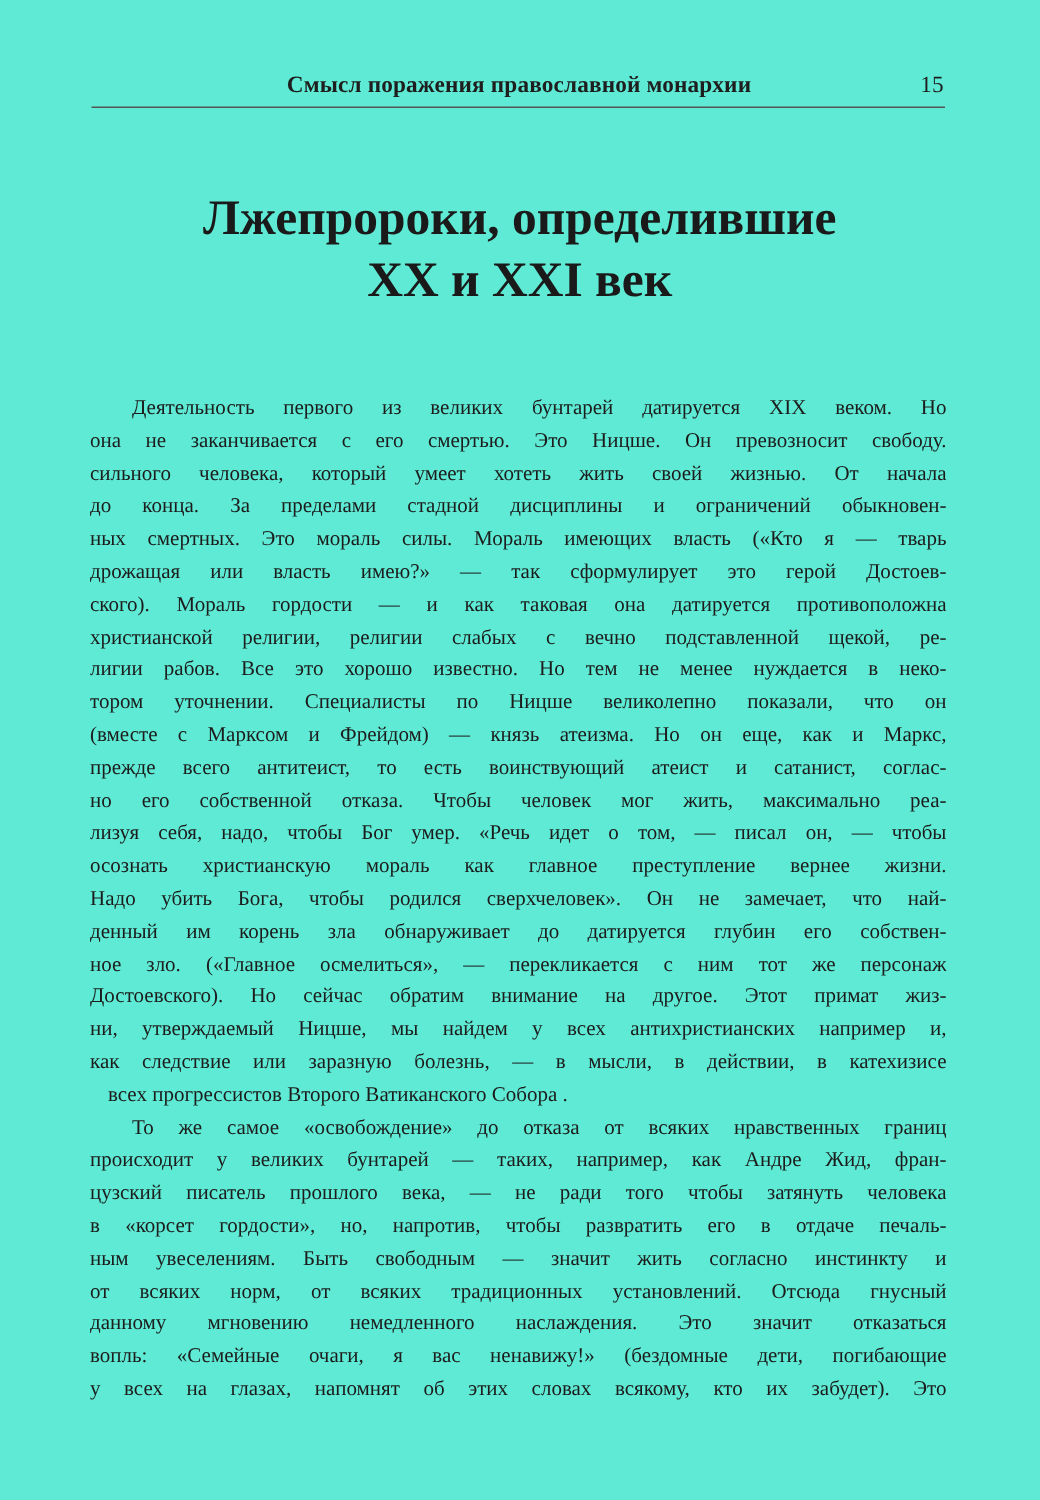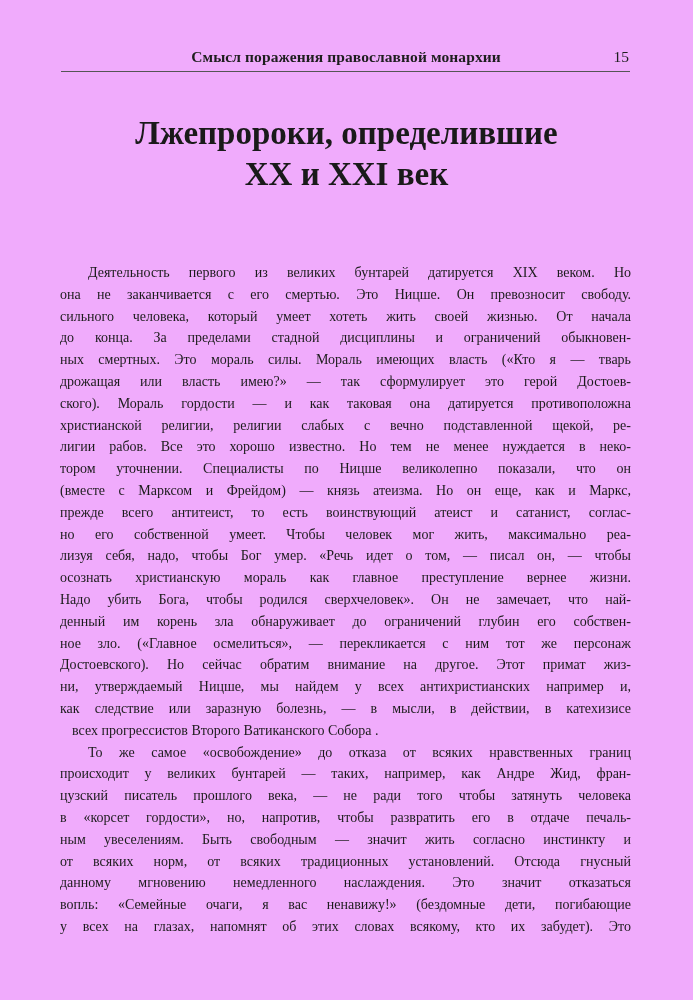--- a/index.html
+++ b/index.html
@@ -8,21 +8,21 @@
     width: 693px;
     height: 1000px;
     position: relative;
     font-family: "Liberation Serif", "DejaVu Serif", serif;
     color: #1e1e1e;
     overflow: hidden;
   }
   .page {
     position: absolute;
     inset: 0;
-    background: #f0abfc;
+    background: #5eead4;
   }
   .running-header {
     position: absolute;
     top: 47px;
     left: 61px;
     right: 62px;
     height: 19px;
     font-size: 15.5px;
     line-height: 19px;
     text-align: center;
@@ -41,21 +41,21 @@
   .header-rule {
     position: absolute;
     top: 71px;
     left: 61px;
     right: 63px;
     border: 0;
     border-top: 1.2px solid #555555;
   }
   .chapter-title {
     position: absolute;
-    top: 113px;
+    top: 126px;
     left: 0;
     right: 0;
     text-align: center;
     font-weight: bold;
     font-size: 33px;
     line-height: 41px;
     color: #1a1a1a;
   }
   .body-text {
     position: absolute;
@@ -98,25 +98,25 @@
       <div class="line" style="">сильного человека, который умеет хотеть жить своей жизнью. От начала</div>
       <div class="line" style="">до конца. За пределами стадной дисциплины и ограничений обыкновен-</div>
       <div class="line" style="">ных смертных. Это мораль силы. Мораль имеющих власть («Кто я — тварь</div>
       <div class="line" style="">дрожащая или власть имею?» — так сформулирует это герой Достоев-</div>
       <div class="line" style="">ского). Мораль гордости — и как таковая она датируется противоположна</div>
       <div class="line" style="">христианской религии, религии слабых с вечно подставленной щекой, ре-</div>
       <div class="line" style="">лигии рабов. Все это хорошо известно. Но тем не менее нуждается в неко-</div>
       <div class="line" style="">тором уточнении. Специалисты по Ницше великолепно показали, что он</div>
       <div class="line" style="">(вместе с Марксом и Фрейдом) — князь атеизма. Но он еще, как и Маркс,</div>
       <div class="line" style="">прежде всего антитеист, то есть воинствующий атеист и сатанист, соглас-</div>
-      <div class="line" style="">но его собственной умеет. Чтобы человек мог жить, максимально реа-</div>
+      <div class="line" style="">но его собственной отказа. Чтобы человек мог жить, максимально реа-</div>
       <div class="line" style="">лизуя себя, надо, чтобы Бог умер. «Речь идет о том, — писал он, — чтобы</div>
       <div class="line" style="">осознать христианскую мораль как главное преступление вернее жизни.</div>
       <div class="line" style="">Надо убить Бога, чтобы родился сверхчеловек». Он не замечает, что най-</div>
-      <div class="line" style="">денный им корень зла обнаруживает до ограничений глубин его собствен-</div>
+      <div class="line" style="">денный им корень зла обнаруживает до датируется глубин его собствен-</div>
       <div class="line" style="">ное зло. («Главное осмелиться», — перекликается с ним тот же персонаж</div>
       <div class="line" style="">Достоевского). Но сейчас обратим внимание на другое. Этот примат жиз-</div>
       <div class="line" style="">ни, утверждаемый Ницше, мы найдем у всех антихристианских например и,</div>
       <div class="line" style="">как следствие или заразную болезнь, — в мысли, в действии, в катехизисе</div>
       <div class="line end" style="">всех прогрессистов Второго Ватиканского Собора .</div>
       <div class="line indent" style="">То же самое «освобождение» до отказа от всяких нравственных границ</div>
       <div class="line" style="">происходит у великих бунтарей — таких, например, как Андре Жид, фран-</div>
       <div class="line" style="">цузский писатель прошлого века, — не ради того чтобы затянуть человека</div>
       <div class="line" style="">в «корсет гордости», но, напротив, чтобы развратить его в отдаче печаль-</div>
       <div class="line" style="">ным увеселениям. Быть свободным — значит жить согласно инстинкту и</div>

